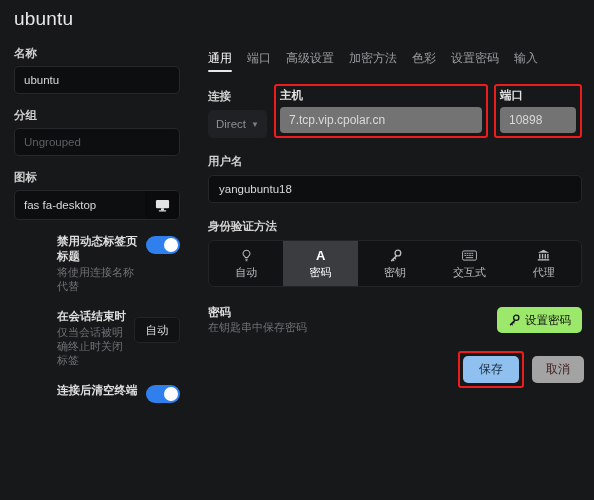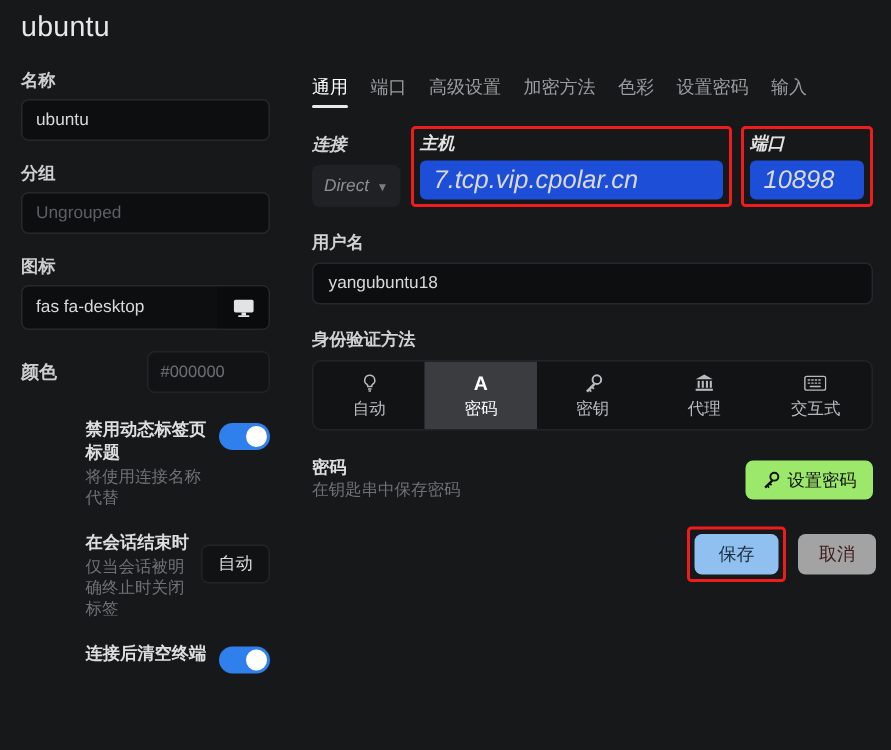--- a/index.html
+++ b/index.html
@@ -172,21 +172,20 @@
     border-radius: 1px;
   }
 
   
   .conn-row {
     display: flex;
     align-items: flex-end;
     margin-top: 12px;
     padding-left: 4px;
     gap: 0;
-    font-style: italic;
   }
   .conn-left { width: 60px; }
   .conn-left .clabel { font-size: 11.5px; color: #d2d2d2; font-weight: bold; margin-bottom: 6px; }
   .direct-pill {
     height: 28px;
     background: #1f2124;
     border-radius: 5px;
     color: #8d8f93;
     font-size: 11.5px;
     line-height: 27px;
@@ -201,24 +200,24 @@
   .redbox {
     border: 2px solid #ee1c1c;
     border-radius: 3px;
     padding: 2px 4px 3px 4px;
   }
   .host-box { flex: 1; margin-left: 6px; }
   .port-box { width: 88px; margin-left: 6px; }
   .subfield-label { font-size: 11.5px; color: #e2e2e2; font-weight: bold; margin-bottom: 4px; }
   .subfield-input {
     height: 26px;
-    background: #1d4ed8;
+    background: #737373;
     border-radius: 4px;
     color: #d9d9d9;
-    font-size: 17px;
+    font-size: 12px;
     line-height: 26px;
     padding: 0 9px;
     white-space: nowrap;
     overflow: hidden;
   }
 
   .section { margin-top: 16px; padding-left: 4px; }
   .section-label { font-size: 11.5px; color: #d2d2d2; font-weight: bold; margin-bottom: 6px; }
   .wide-input {
     height: 28px;
@@ -340,24 +339,20 @@
         <div class="icon-btn">
           <svg width="15" height="15" viewBox="0 0 16 16" fill="#e3e3e3">
             <rect x="1" y="2" width="14" height="9" rx="1.2"></rect>
             <rect x="6.4" y="11" width="3.2" height="2.2"></rect>
             <rect x="4" y="13" width="8" height="1.3" rx=".6"></rect>
           </svg>
         </div>
       </div>
     </div>
 
-    <div class="color-row">
-      <div class="lbl">颜色</div>
-      <div class="color-swatch">#000000</div>
-    </div>
 
     <div class="toggle-row">
       <div class="txts">
         <div class="t1">禁用动态标签页标题</div>
         <div class="t2">将使用连接名称代替</div>
       </div>
       <div class="switch"></div>
     </div>
 
     <div class="toggle-row">
@@ -434,46 +429,46 @@
         </div>
 
         <div class="seg-item">
           <div class="seg-ico">
             <svg width="13" height="13" viewBox="0 0 14 14" fill="#b9bbbe">
               <circle cx="9.6" cy="4.4" r="3.1" fill="none" stroke="#b9bbbe" stroke-width="1.4"></circle>
               <path d="M7.5 6.6 1.8 12.3l1.3 1.3 1.1-1.1.9.9.9-.9-.9-.9 1-1 .9.9.9-.9-.9-.9 1.6-1.6z"></path>
             </svg>
           </div>
           <div class="seg-lab">密钥</div>
+        </div>
+
+        <div class="seg-item">
+          <div class="seg-ico">
+            <svg width="15" height="11" viewBox="0 0 16 11" fill="none" stroke="#b9bbbe" stroke-width="1">
+              <rect x=".6" y=".6" width="14.8" height="9.8" rx="1.4"></rect>
+              <path d="M3 3.2h1M5.5 3.2h1M8 3.2h1M10.5 3.2h1M3 5.4h1M5.5 5.4h1M8 5.4h1M10.5 5.4h1M4.5 7.8h7" stroke-linecap="round"></path>
+            </svg>
+          </div>
+          <div class="seg-lab">交互式</div>
         </div>
 
         <div class="seg-item">
           <div class="seg-ico">
             <svg width="13" height="12" viewBox="0 0 14 13" fill="#b9bbbe">
               <path d="M7 .8 .8 4.1h12.4z"></path>
               <rect x="2.2" y="5.3" width="1.5" height="5"></rect>
               <rect x="5.2" y="5.3" width="1.5" height="5"></rect>
               <rect x="8.2" y="5.3" width="1.5" height="5"></rect>
               <rect x="11" y="5.3" width="1.5" height="5"></rect>
               <rect x=".8" y="11" width="12.4" height="1.5"></rect>
             </svg>
           </div>
           <div class="seg-lab">代理</div>
         </div>
 
-        <div class="seg-item">
-          <div class="seg-ico">
-            <svg width="15" height="11" viewBox="0 0 16 11" fill="none" stroke="#b9bbbe" stroke-width="1">
-              <rect x=".6" y=".6" width="14.8" height="9.8" rx="1.4"></rect>
-              <path d="M3 3.2h1M5.5 3.2h1M8 3.2h1M10.5 3.2h1M3 5.4h1M5.5 5.4h1M8 5.4h1M10.5 5.4h1M4.5 7.8h7" stroke-linecap="round"></path>
-            </svg>
-          </div>
-          <div class="seg-lab">交互式</div>
-        </div>
-
       </div>
     </div>
 
     <div class="pwd-row">
       <div class="pwd-txts">
         <div class="p1">密码</div>
         <div class="p2">在钥匙串中保存密码</div>
       </div>
       <div class="green-btn">
         <span>

